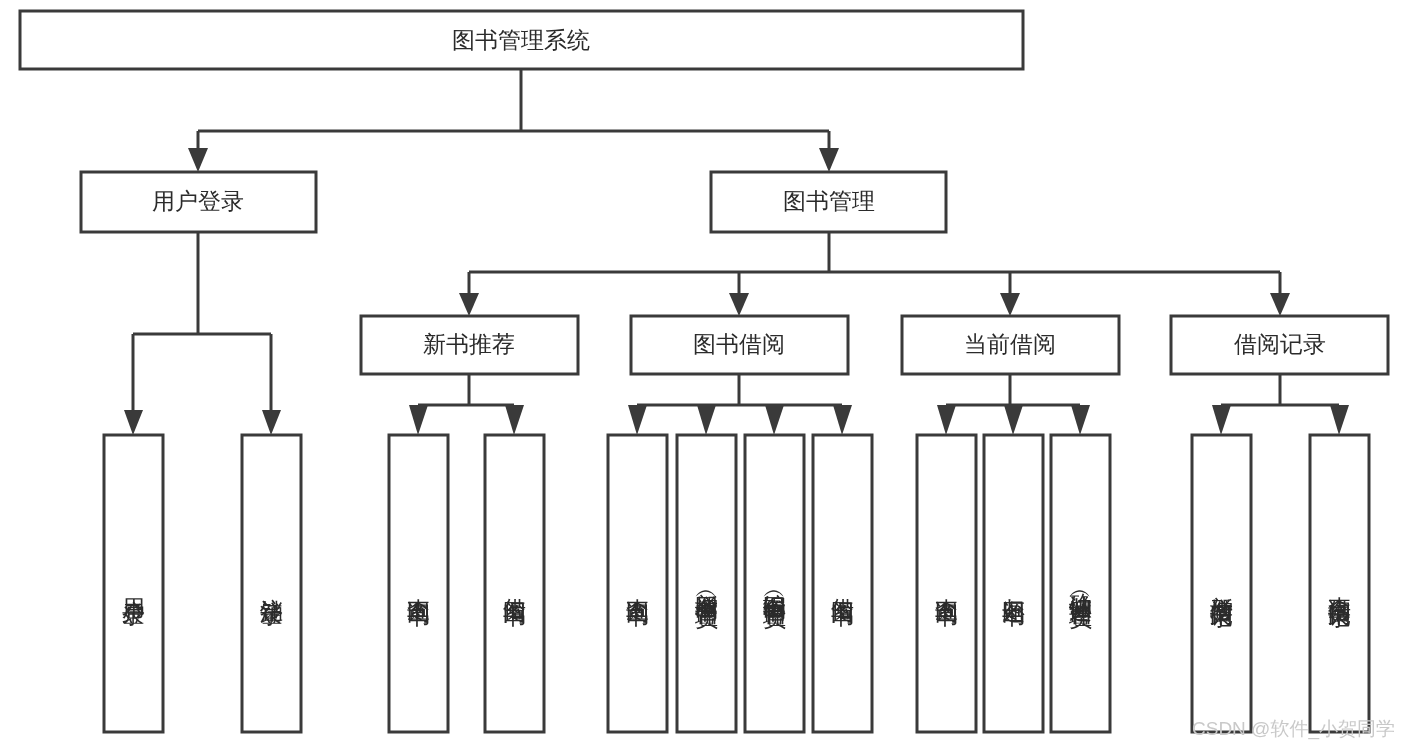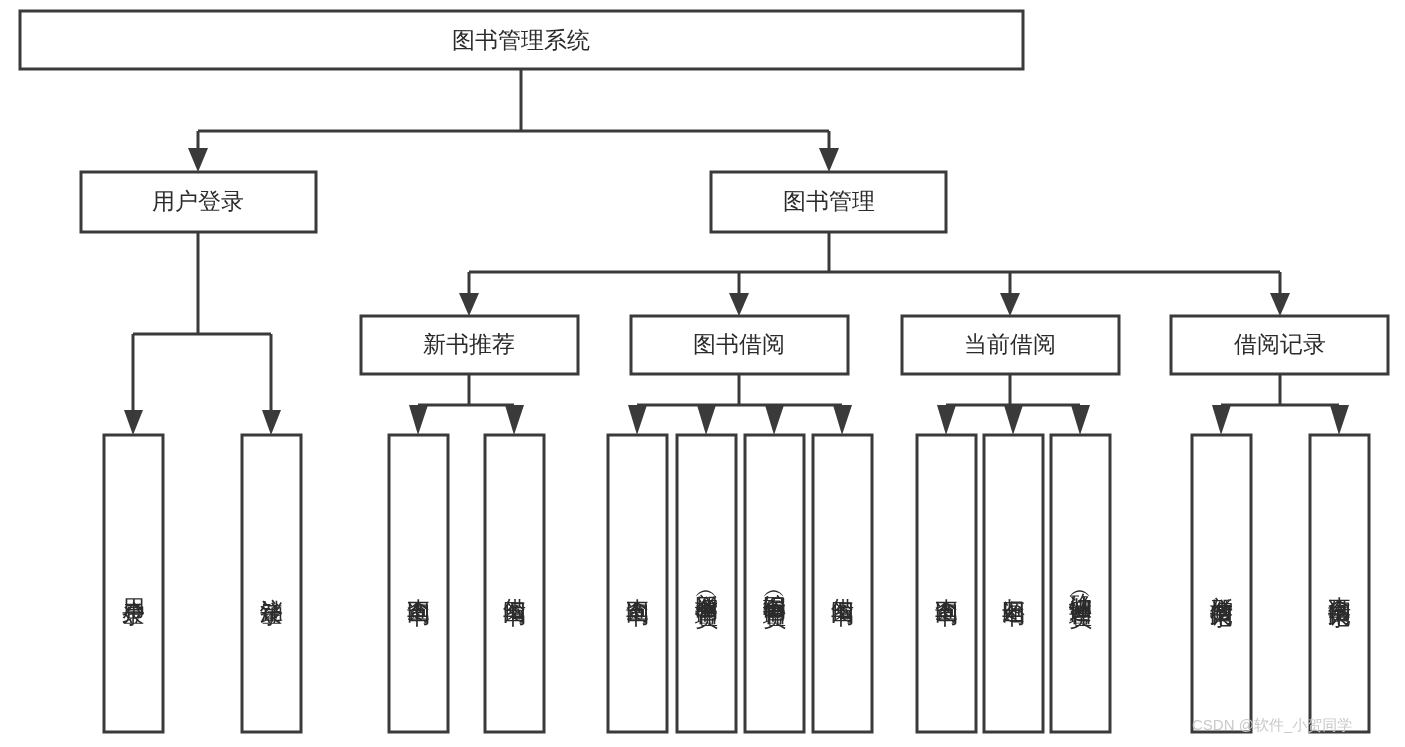--- a/index.html
+++ b/index.html
@@ -60,21 +60,21 @@
     display: flex;
     align-items: center;
     justify-content: center;
     text-align: center;
     white-space: nowrap;
     user-select: none;
   }
   .watermark {
     position: absolute;
     font-family: "Liberation Sans", "DejaVu Sans", sans-serif;
-    font-size: 15px;
+    font-size: 19px;
     color: #c9c9c9;
     white-space: nowrap;
     user-select: none;
   }
 </style>
 </head>
 <body>
 
 <div id="diagram-root">
 

